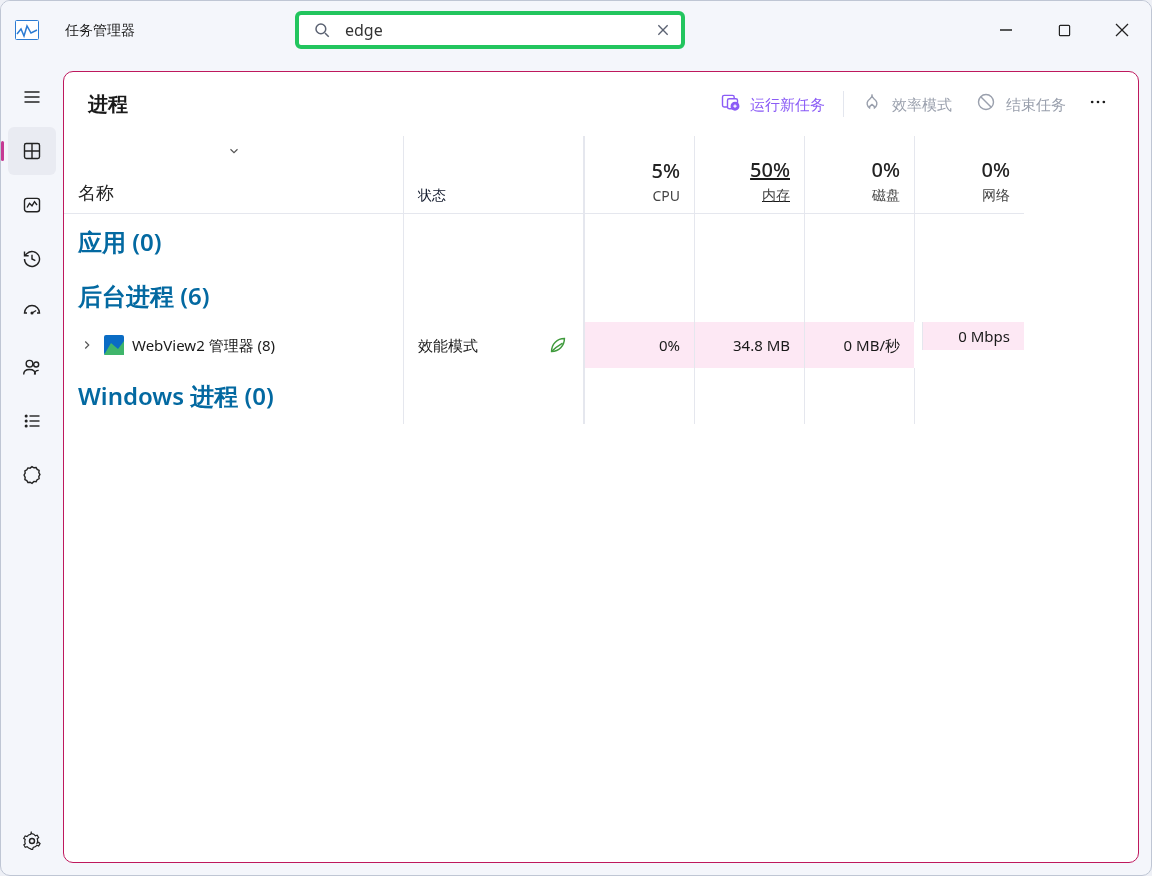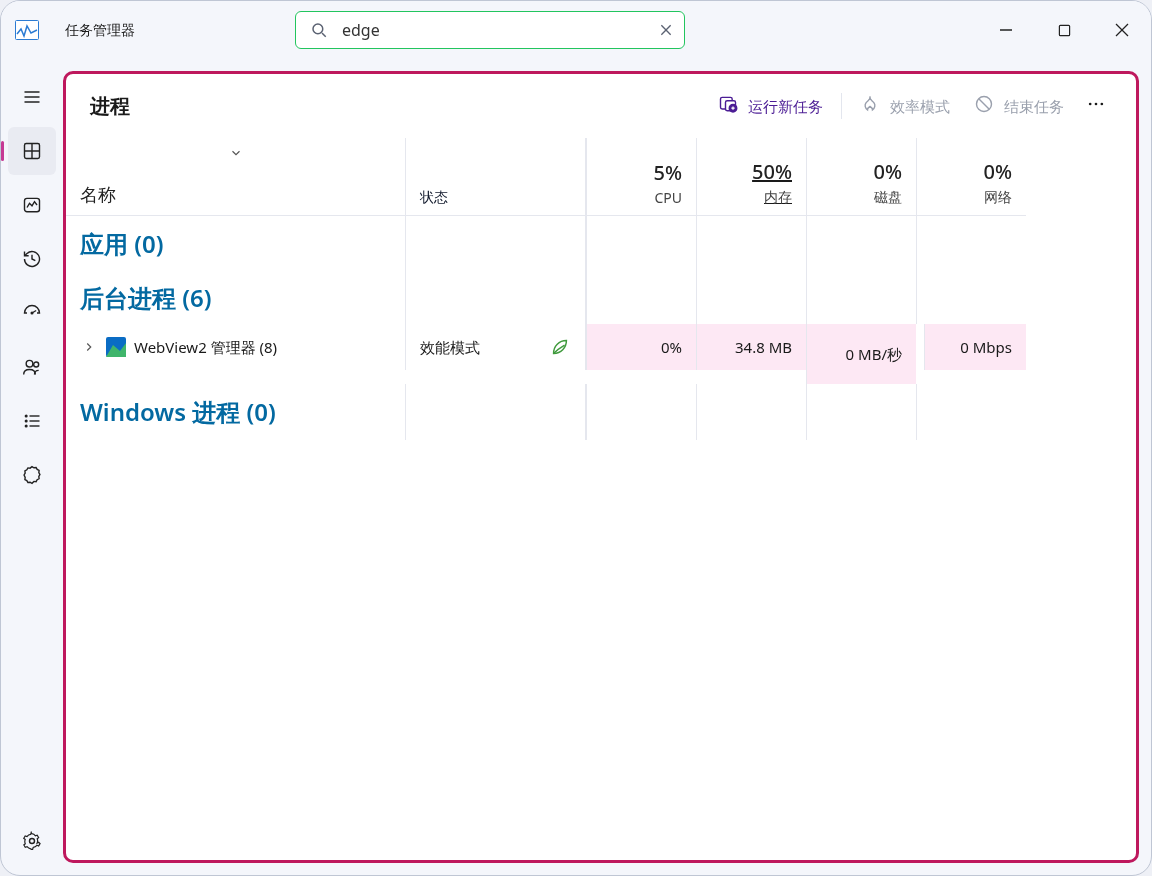--- a/index.html
+++ b/index.html
@@ -11,40 +11,40 @@
     background: #eef0f6;
     width: 1152px;
     height: 876px;
     overflow: hidden;
     position: relative;
   }
   .window {
     position: absolute; inset: 0;
     background: #f4f6fb;
     border: 1px solid #bfc6d4;
-    border-radius: 20px;
+    border-radius: 10px;
     overflow: hidden;
     display: flex; flex-direction: column;
   }
   .titlebar {
     height: 58px;
     display: flex; align-items: center;
     padding: 0 0 0 12px;
     background: #f4f6fb;
   }
   .app-icon {
     width: 28px; height: 22px;
     margin-right: 24px;
     display:flex; align-items:center; justify-content:center;
   }
   .app-title { font-size: 14px; margin-right: 20px; white-space: nowrap; }
   .searchbar {
     width: 390px; height: 38px;
     background: #fff;
-    border: 1px solid #22c55e;
+    border: 4px solid #22c55e;
     border-radius: 6px;
     display: flex; align-items: center;
     padding: 0 10px 0 14px;
     margin-left: 140px;
   }
   .searchbar .search-ic { width:18px; height:18px; color:#5b6272; margin-right:14px; flex:none; }
   .searchbar input {
     flex: 1; border: none; outline: none; background: transparent;
     font-size: 16px; color:#333;
     font-family: inherit;
@@ -78,32 +78,32 @@
     width:3px; background:#c63a94; border-radius:3px;
   }
   .side-item.active { background:#e9ebf2; }
   .sidebar-spacer { flex:1; }
   .main {
     flex:1; margin: 12px 12px 12px 0;
     background:#fff;
     border-radius:10px;
     display:flex; flex-direction:column;
     overflow:hidden;
-    border:3px solid #be185d;
+    border:1px solid #be185d;
   }
   .toolbar {
     height:64px; display:flex; align-items:center;
     padding:0 20px 0 24px;
   }
   .page-title { font-size:20px; font-weight:600; }
   .tool-spacer { flex:1; }
   .tool-btn {
     display:flex; align-items:center; gap:10px;
     padding: 8px 12px; border-radius:6px;
-    font-size:15px; color:#4c1d95;
+    font-size:15px; color:#8b5cf6;
     cursor:pointer;
   }
   .tool-btn.disabled { color:#9aa0ad; cursor:default; }
   .tool-btn svg { width:20px; height:20px; flex:none; }
   .more-btn { padding: 8px 10px; border-radius:6px; }
 
   .grid {
     display:grid;
     grid-template-columns: 340px 180px 110px 110px 110px 110px;
     align-content:start;
@@ -367,22 +367,22 @@
             <span>效能模式</span>
             <span class="leaf-ic">
               <svg viewBox="0 0 24 24" width="22" height="22" fill="none" stroke="currentColor" stroke-width="1.6">
                 <path d="M5 19c0-8 6-14 14-14 0 8-6 14-14 14z"></path>
                 <path d="M5 19c3-3 7-6 12-9"></path>
               </svg>
             </span>
           </div>
           <div class="cell num heat" style="height:46px;border-left:1px solid #e5e7ee;">0%</div>
           <div class="cell num heat" style="height:46px;">34.8 MB</div>
-          <div class="cell num heat" style="height:60px;">0 MB/秒</div>
-          <div class="cell num heat" style="height:46px;margin-left:8px;">0 Mbps</div>
+          <div class="cell num heat" style="height:46px;">0 MB/秒</div>
+          <div class="cell num heat" style="height:28px;margin-left:8px;">0 Mbps</div>
         </div>
 
         <div class="body-row">
           <div class="cell col-left group-title" style="height:56px;">Windows 进程 (0)</div>
           <div class="cell col-left" style="height:56px;"></div>
           <div class="cell num" style="height:56px;border-left:1px solid #e5e7ee;"></div>
           <div class="cell num" style="height:56px;"></div>
           <div class="cell num" style="height:56px;"></div>
           <div class="cell num" style="height:56px;"></div>
         </div>

